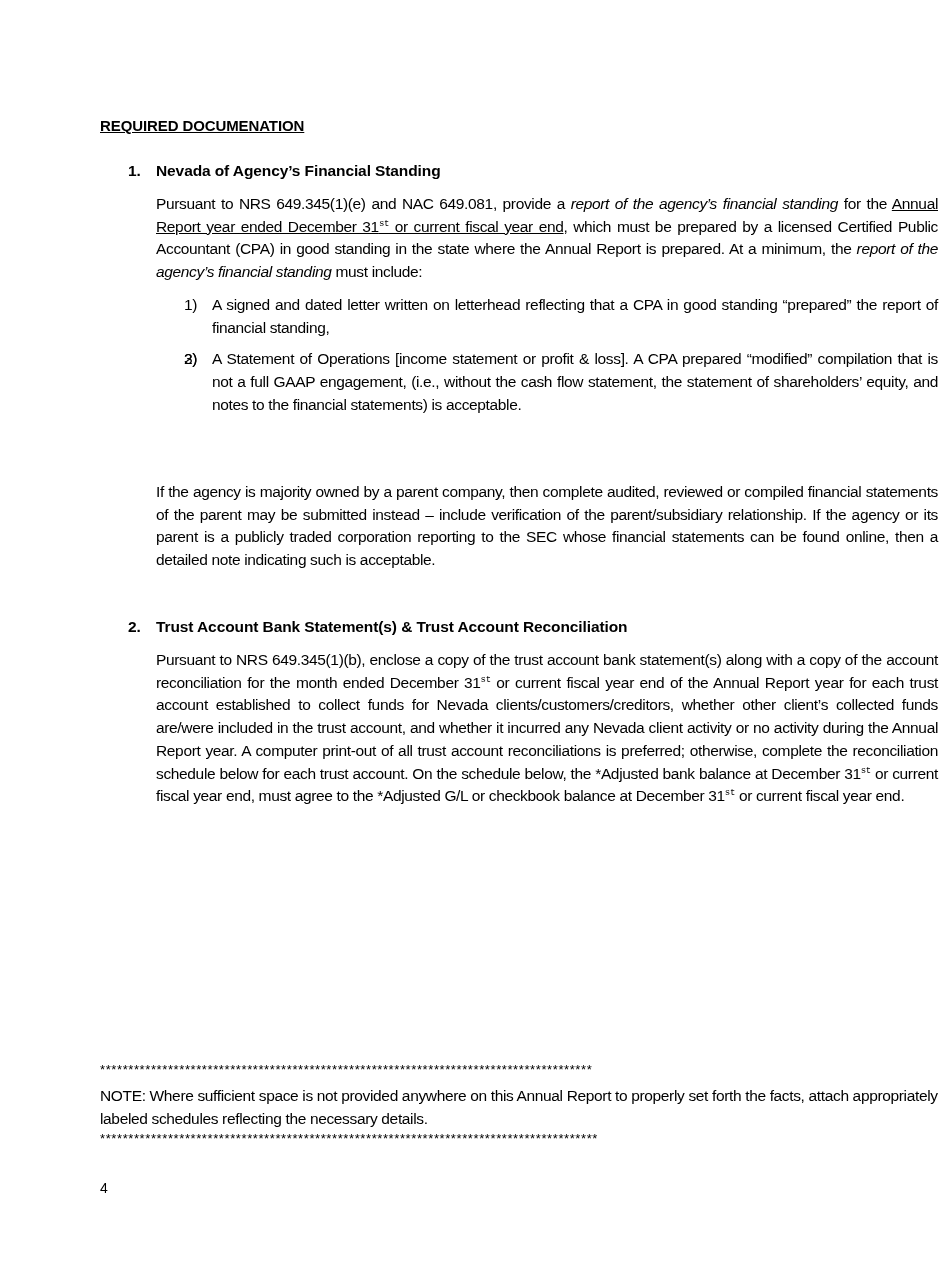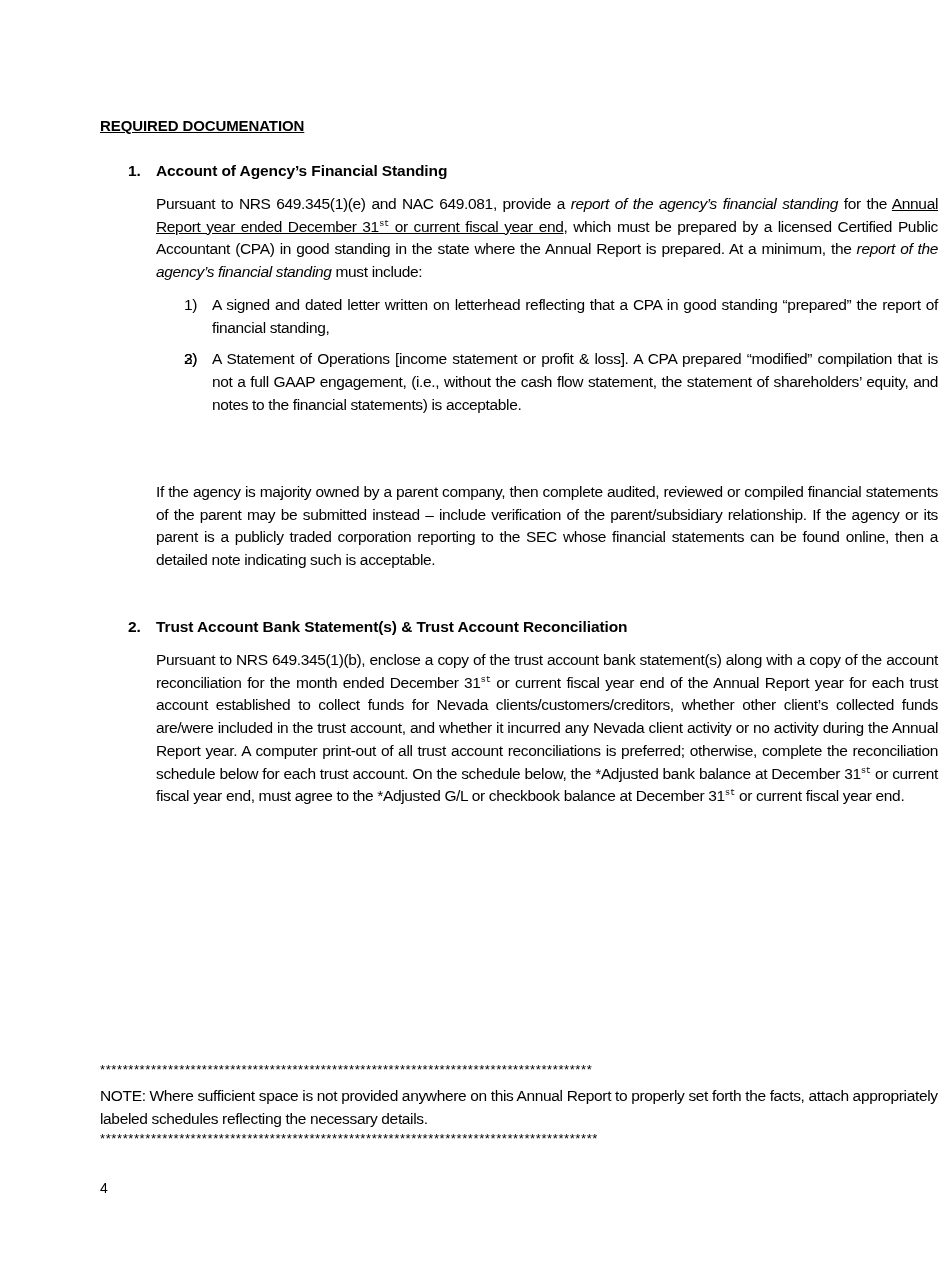--- a/index.html
+++ b/index.html
@@ -42,21 +42,21 @@
   </style>
 </head>
 <body>
 
 <div class="page">
 
   <div class="heading">REQUIRED DOCUMENATION</div>
 
   <div class="sec-title" style="top:162px; left:0; width:950px;">
     <span class="sec-num">1.</span>
-    <span class="sec-text">Account of Agency’s Financial Standing</span>
+    <span class="sec-text">Nevada of Agency’s Financial Standing</span>
   </div>
 
   <p class="para" style="top:193px; margin:0;"><span>Pursuant to NRS 649.345(1)(e) and NAC 649.081, provide a </span><i>report of the agency’s financial standing</i><span> for the </span><span class="u"><span>Annual Report year ended December 31</span><sup>st</sup><span> or current fiscal year end</span></span><span>, which must be prepared by a licensed Certified Public Accountant (CPA) in good standing in the state where the Annual Report is prepared.  At a minimum, the </span><i>report of the agency’s financial standing</i><span> must include:</span></p>
 
   <ul class="list" style="top:294px;">
     <li style="margin-bottom:9px;">
       <span class="num">1)</span>
       <span>A signed and dated letter written on letterhead reflecting that a CPA in good standing “prepared” the report of financial standing,</span>
     </li>
     <li style="margin-bottom:9px;">

